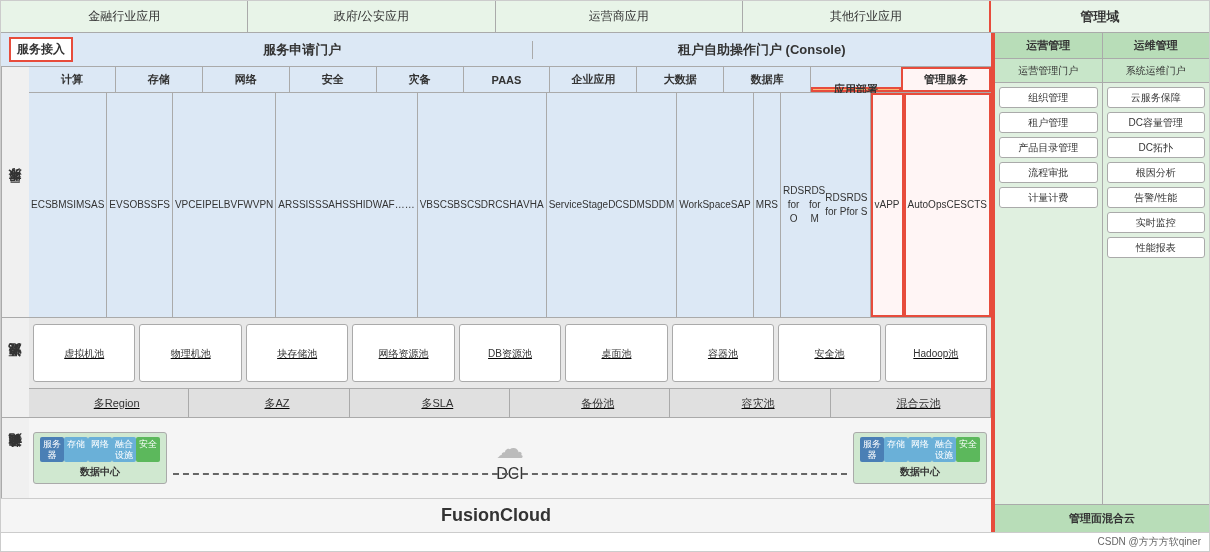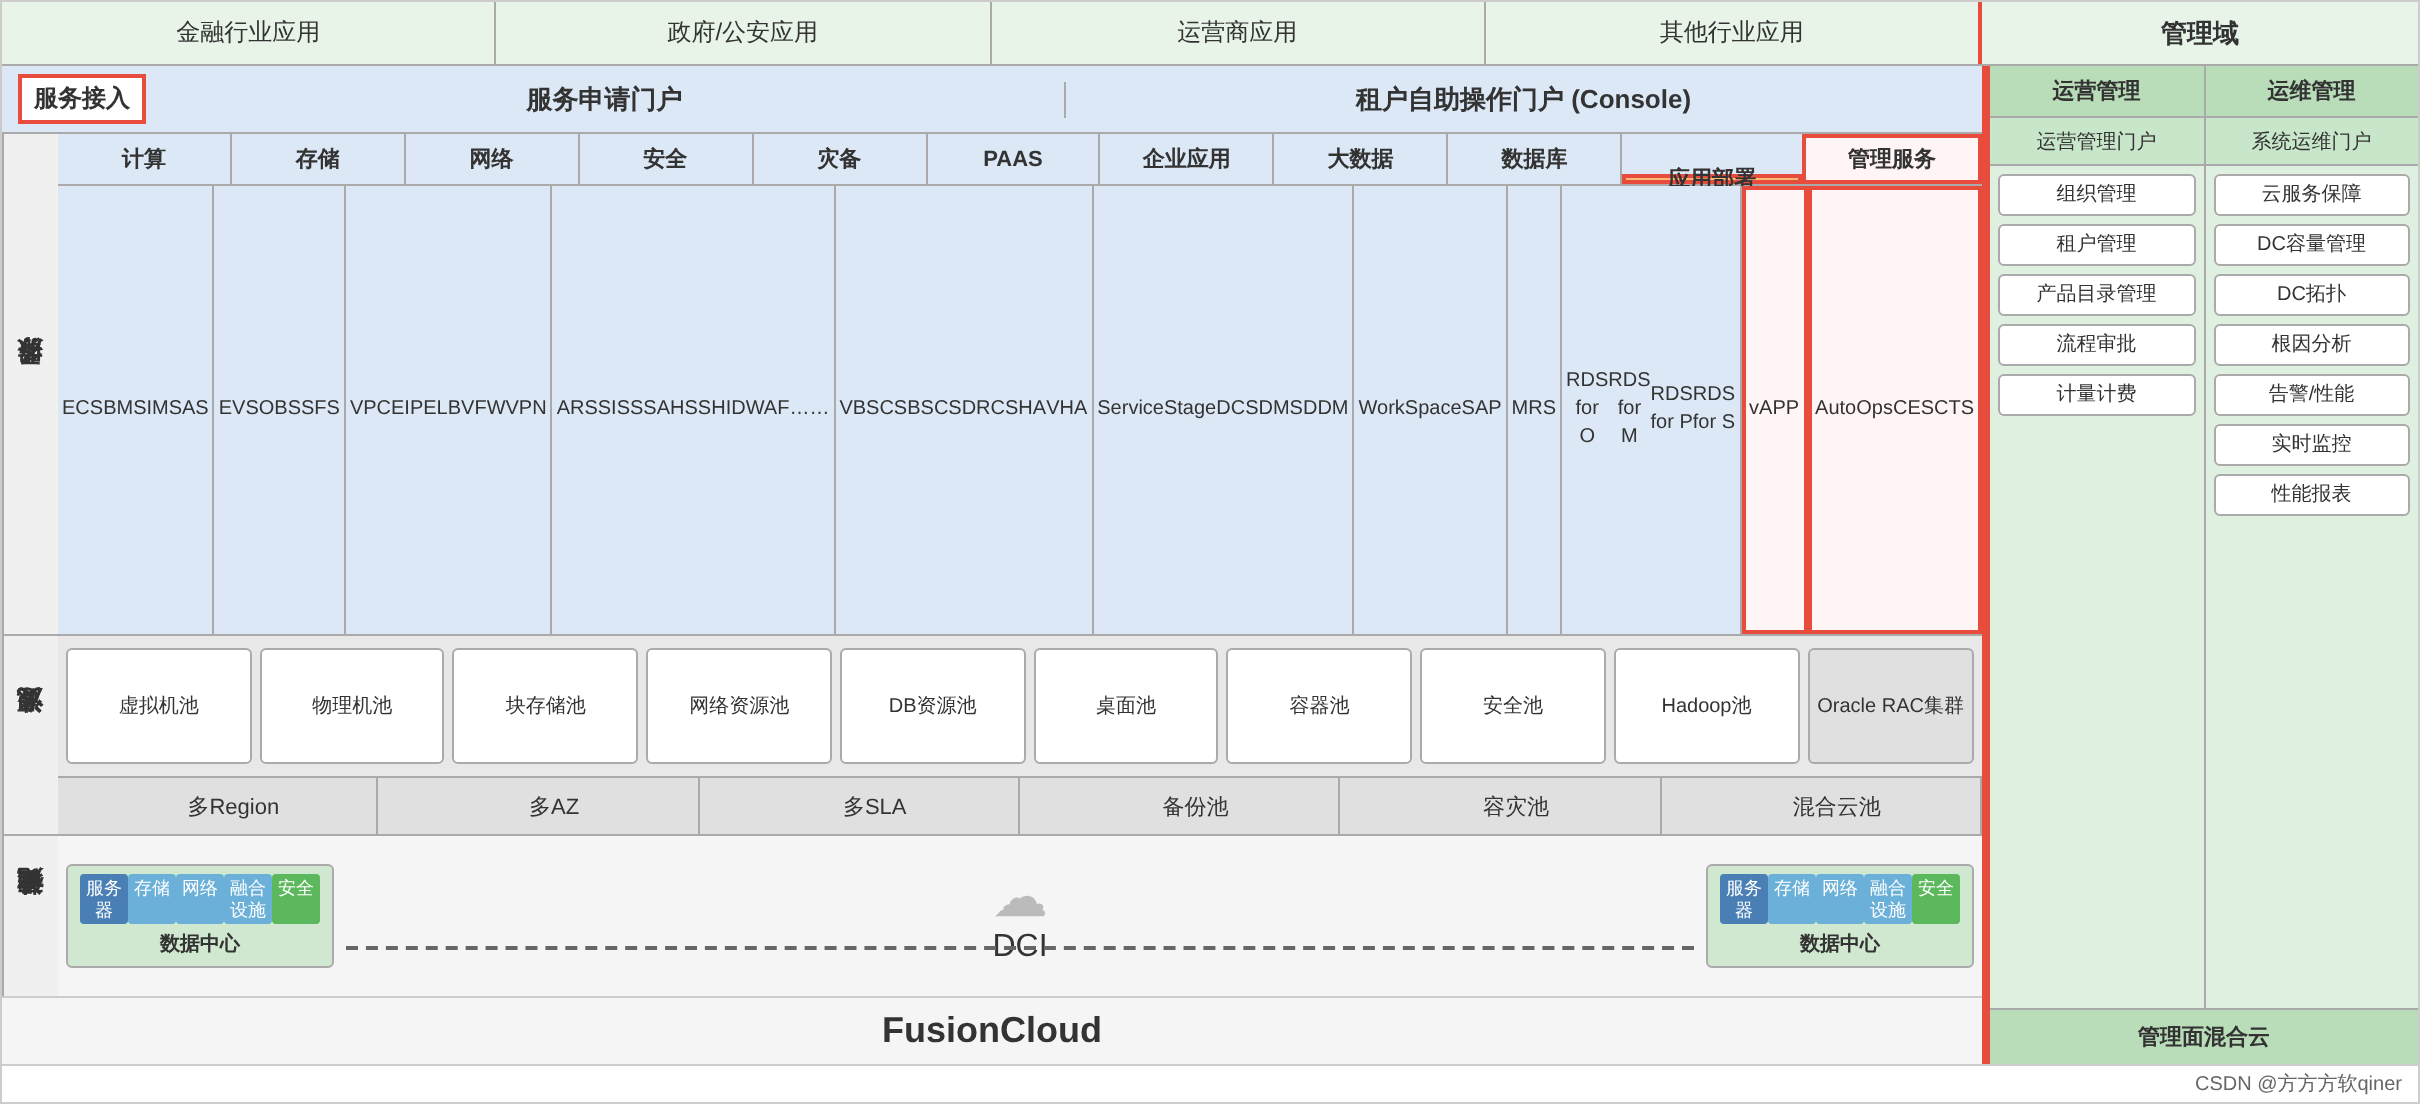--- a/index.html
+++ b/index.html
@@ -166,20 +166,21 @@
     
     .resource-section {
       display: flex;
       border-bottom: 1px solid #aaa;
       min-height: 100px;
     }
     .resource-content {
       flex: 1;
       display: flex;
       flex-direction: column;
+      text-decoration: underline;
     }
     .resource-pools-row {
       display: flex;
       flex: 1;
       padding: 6px 4px;
       gap: 4px;
       background: #e8e8e8;
       border-bottom: 1px solid #aaa;
     }
     .pool-box {
@@ -491,23 +492,20 @@
               </div>
             <div class="pool-box">
                 <span>容器池</span>
               </div>
             <div class="pool-box">
                 <span>安全池</span>
               </div>
             <div class="pool-box">
                 <span>Hadoop池</span>
               </div>
-            <div class="oracle-box">
-                <span>Oracle RAC集群</span>
-              </div>
           </div>
           <div class="region-row">
             <div class="region-item">多Region</div>
             <div class="region-item">多AZ</div>
             <div class="region-item">多SLA</div>
             <div class="region-item">备份池</div>
             <div class="region-item">容灾池</div>
             <div class="region-item">混合云池</div>
           </div>
         </div>

